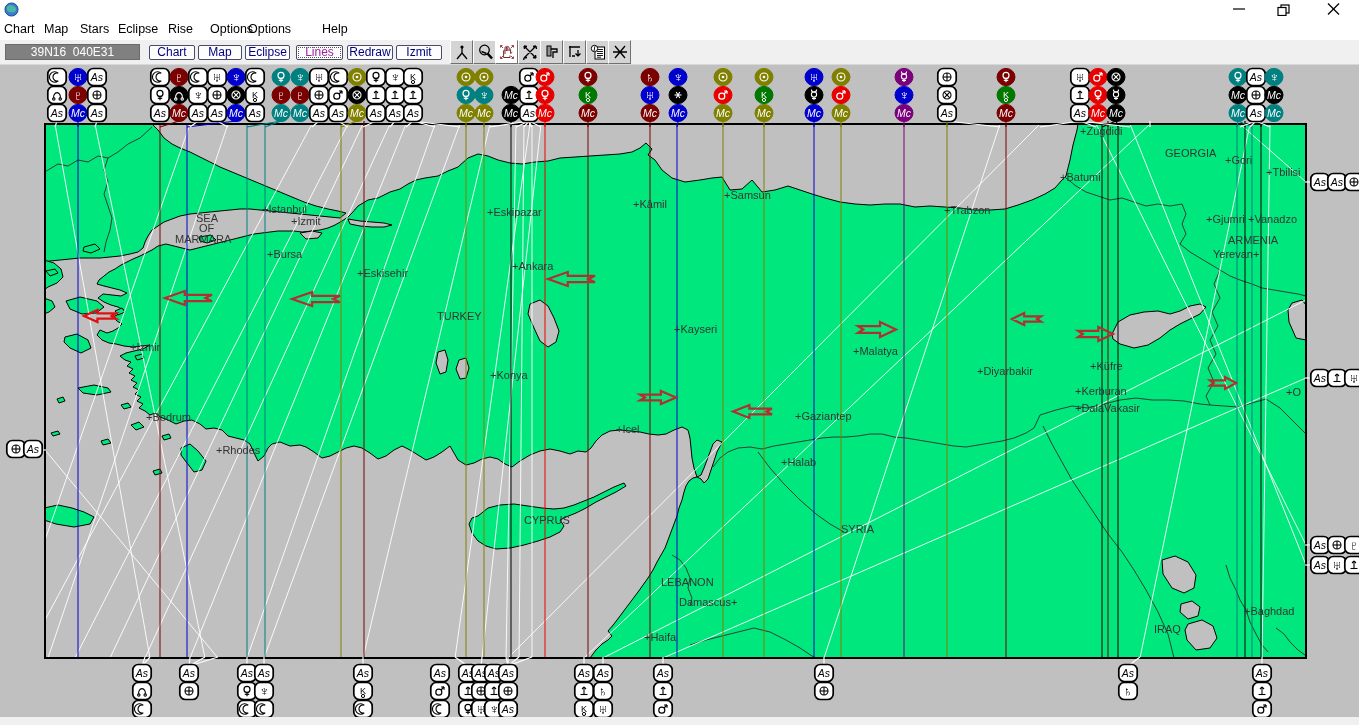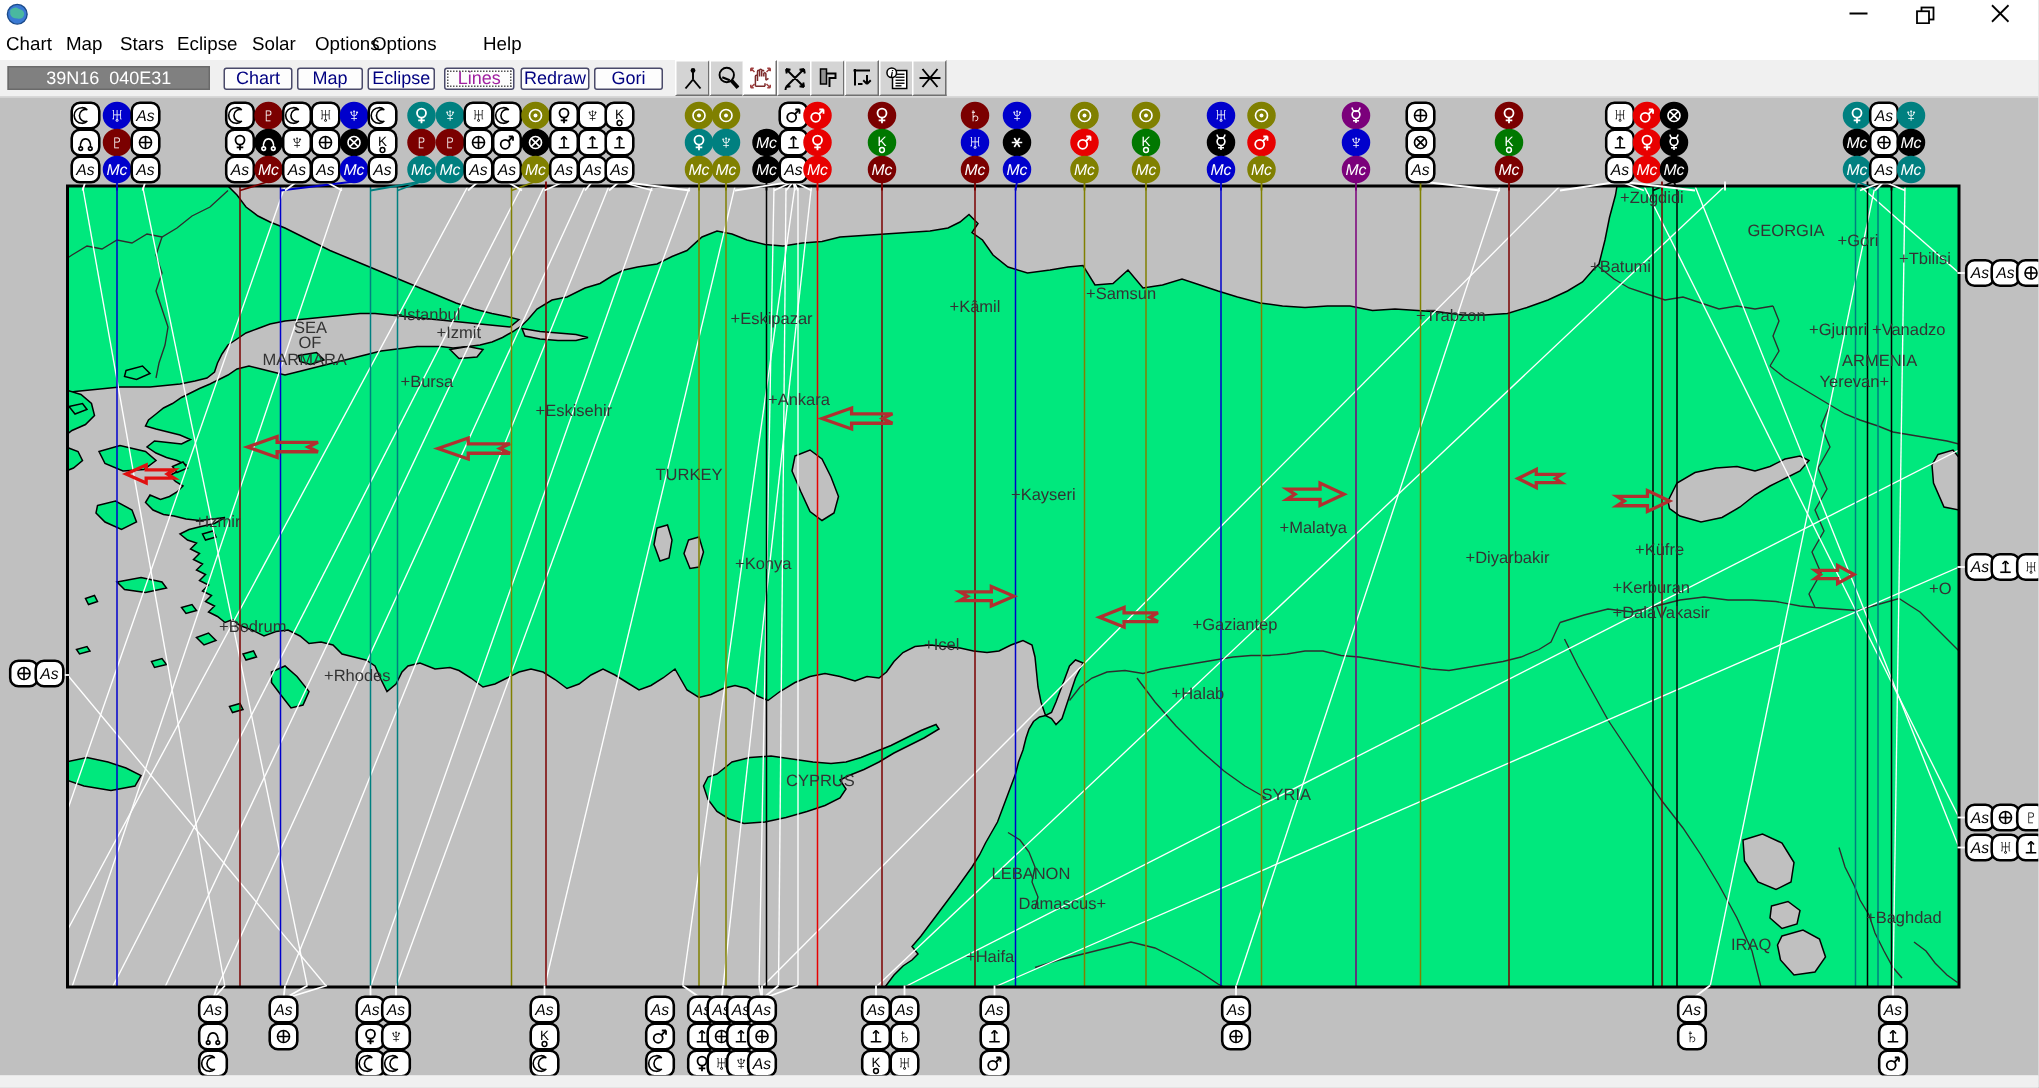--- a/index.html
+++ b/index.html
@@ -12,33 +12,33 @@
       <rect x="53" y="5.5" width="8" height="8" fill="#fff" stroke="#000" stroke-width="1.2"></rect>
       <line x1="103" y1="1.5" x2="114" y2="12.5" stroke="#000" stroke-width="1.2"></line>
       <line x1="114" y1="1.5" x2="103" y2="12.5" stroke="#000" stroke-width="1.2"></line>
     </svg>
   </div>
 <div class="mb">
     <span style="left:4px">Chart</span>
     <span style="left:44px">Map</span>
     <span style="left:80px">Stars</span>
     <span style="left:118px">Eclipse</span>
-    <span style="left:168px">Solar</span>
+    <span style="left:168px">Rise</span>
     <span style="left:210px">Options</span>
     <span style="left:248px">Options</span>
     <span style="left:322px">Help</span>
   </div>
 <div class="tool">
     <div class="coord">39N16&nbsp; 040E31</div>
     <div class="btn" style="left:149px;width:46px;">Chart</div>
     <div class="btn" style="left:198px;width:44px;">Map</div>
     <div class="btn" style="left:245px;width:45px;">Eclipse</div>
     <div class="btn" style="left:296px;width:47px;color:#a020a0;outline:1px dotted #555;outline-offset:-3px">Lines</div>
     <div class="btn" style="left:347px;width:46px;">Redraw</div>
-    <div class="btn" style="left:396px;width:46px;">Gori</div>
+    <div class="btn" style="left:396px;width:46px;">Izmit</div>
     <div class="ibtn" style="left:450px;"><svg width="16" height="16" viewBox="0 0 16 16">
         <circle cx="8" cy="3" r="1.6" fill="#000"></circle>
         <line x1="8" y1="4" x2="8" y2="9" stroke="#000" stroke-width="1.3" fill="none"></line>
         <line x1="8" y1="9" x2="3" y2="15" stroke="#000" stroke-width="1.3" fill="none"></line>
         <line x1="8" y1="9" x2="13" y2="15" stroke="#000" stroke-width="1.3" fill="none"></line>
       </svg></div>
     <div class="ibtn" style="left:473px;"><svg width="16" height="16" viewBox="0 0 16 16">
         <circle cx="7.5" cy="6" r="4.8" stroke="#000" stroke-width="1.3" fill="none"></circle>
         <line x1="10.5" y1="9.5" x2="15" y2="14.5" stroke="#000" stroke-width="2.6"></line>
         <line x1="4.5" y1="7.5" x2="9.5" y2="9.5" stroke="#000" stroke-width="1.5"></line>

